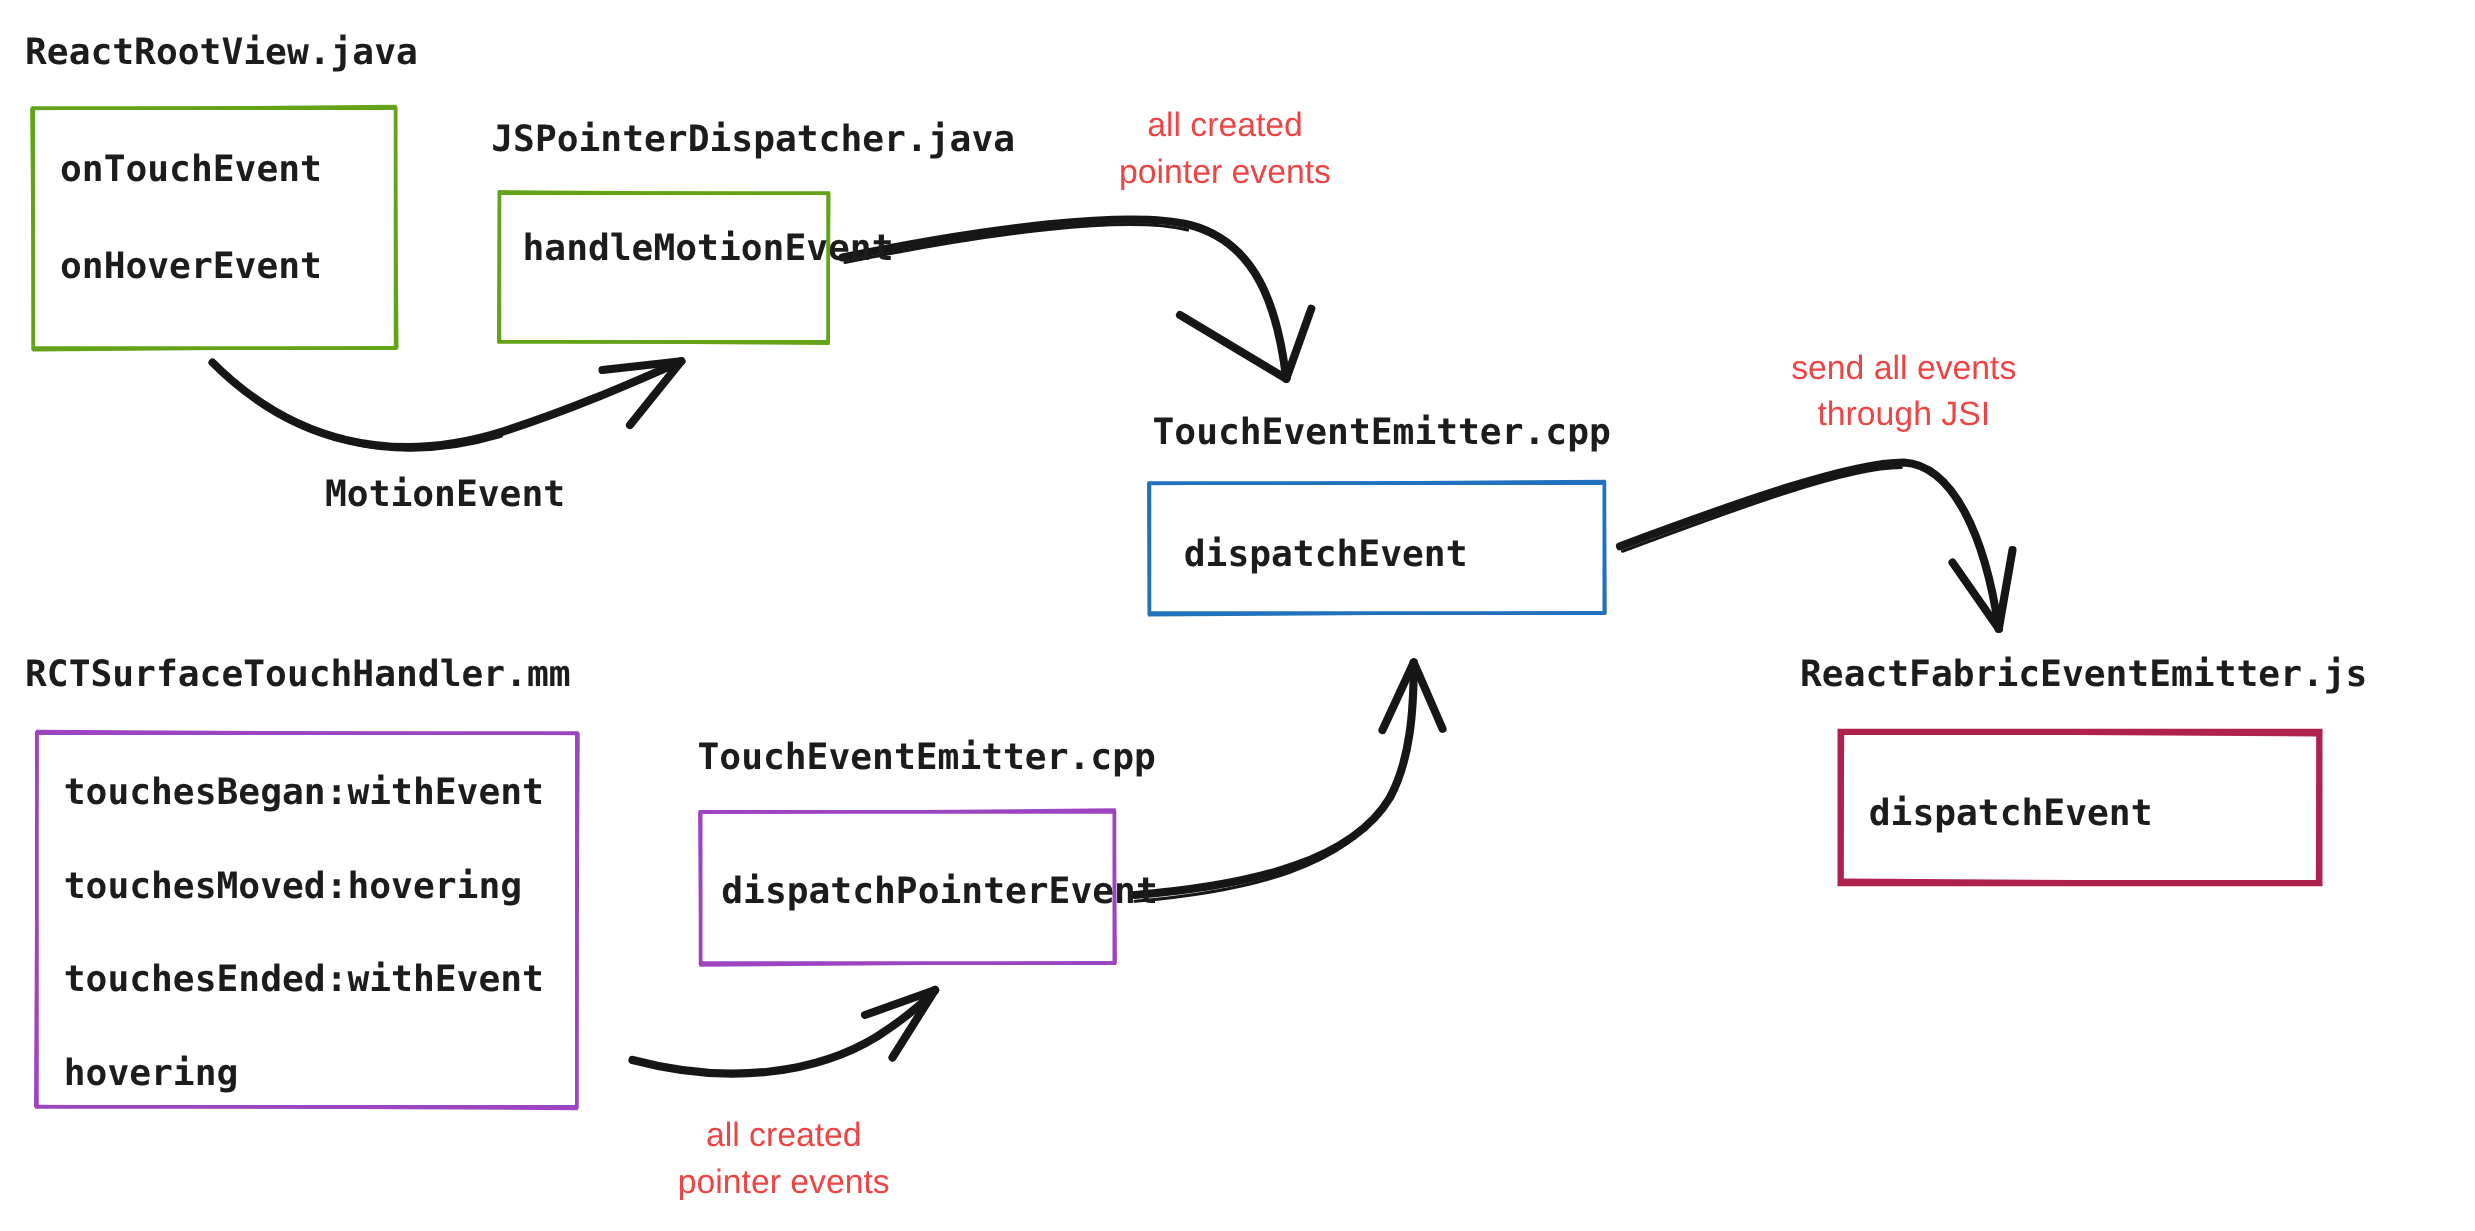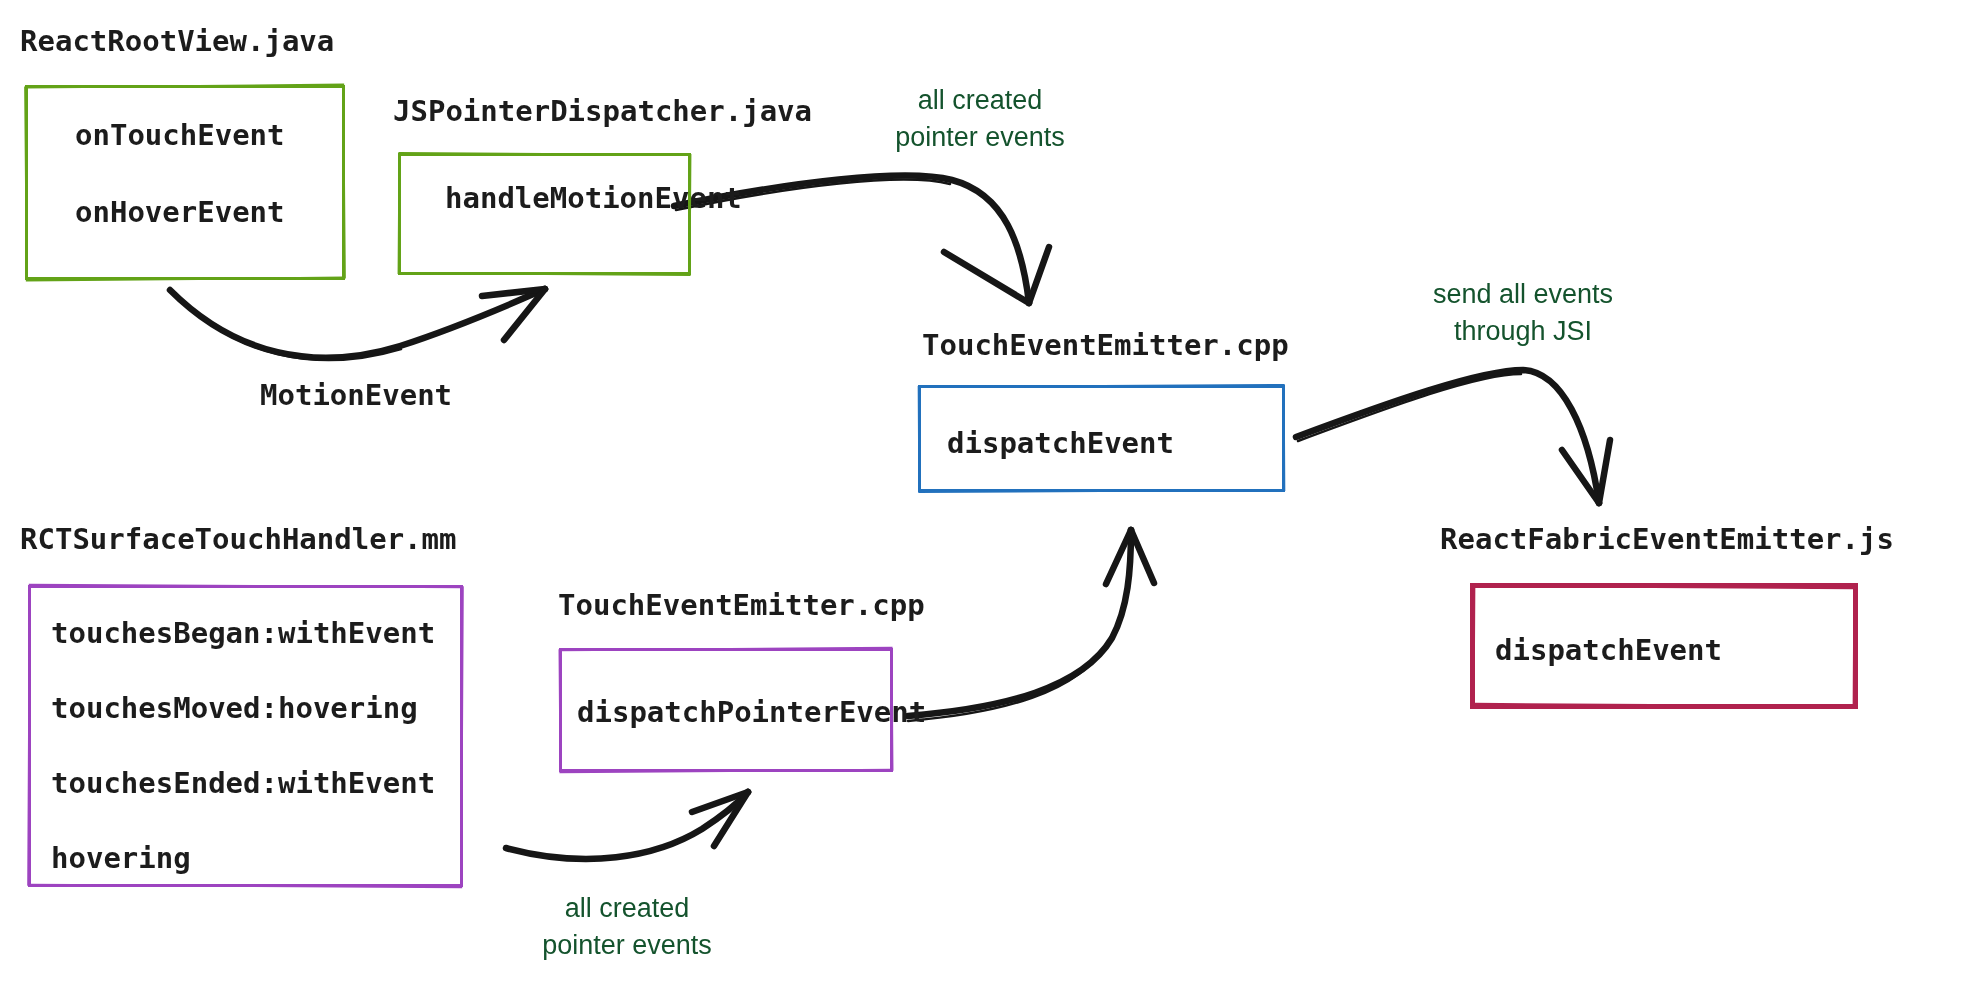--- a/index.html
+++ b/index.html
@@ -10,31 +10,31 @@
   }
   .code {
     position: absolute;
     font-family: "DejaVu Sans Mono", monospace;
     font-weight: bold; font-size: 29px; line-height: 30px;
     color: #1c1c1c; white-space: nowrap;
   }
   .note {
     position: absolute;
     font-family: "Liberation Sans", sans-serif;
-    font-size: 27px; line-height: 37px; color: #14532d;
+    font-size: 27px; line-height: 37px; color: #ef4444;
     text-align: center; white-space: nowrap;
   }
   .sketch-box { position: absolute; border: 3px solid; background: transparent; }
   .sketch-box::before {
     content: ""; position: absolute; inset: -3px;
     border: 2px solid; border-color: inherit;
     transform: rotate(var(--tilt, 0.4deg));
     pointer-events: none;
   }
-  .green  { border-color: var(--green); padding-left: 27px;  }
+  .green  { border-color: var(--green);  }
   .blue   { border-color: var(--blue);   }
   .purple { border-color: var(--purple); }
   .red    { border-color: var(--red); border-width: 5px; }
   .red::before { border-width: 3px; }
   .methods { display: flex; flex-direction: column; }
   .method { font-weight: bold; font-size: 29px; line-height: 30px; white-space: nowrap; }
   svg.arrows { position: absolute; left: 0; top: 0; }
   svg.arrows path {
     fill: none; stroke: var(--ink); stroke-width: 6.5;
     stroke-linecap: round; stroke-linejoin: round;

